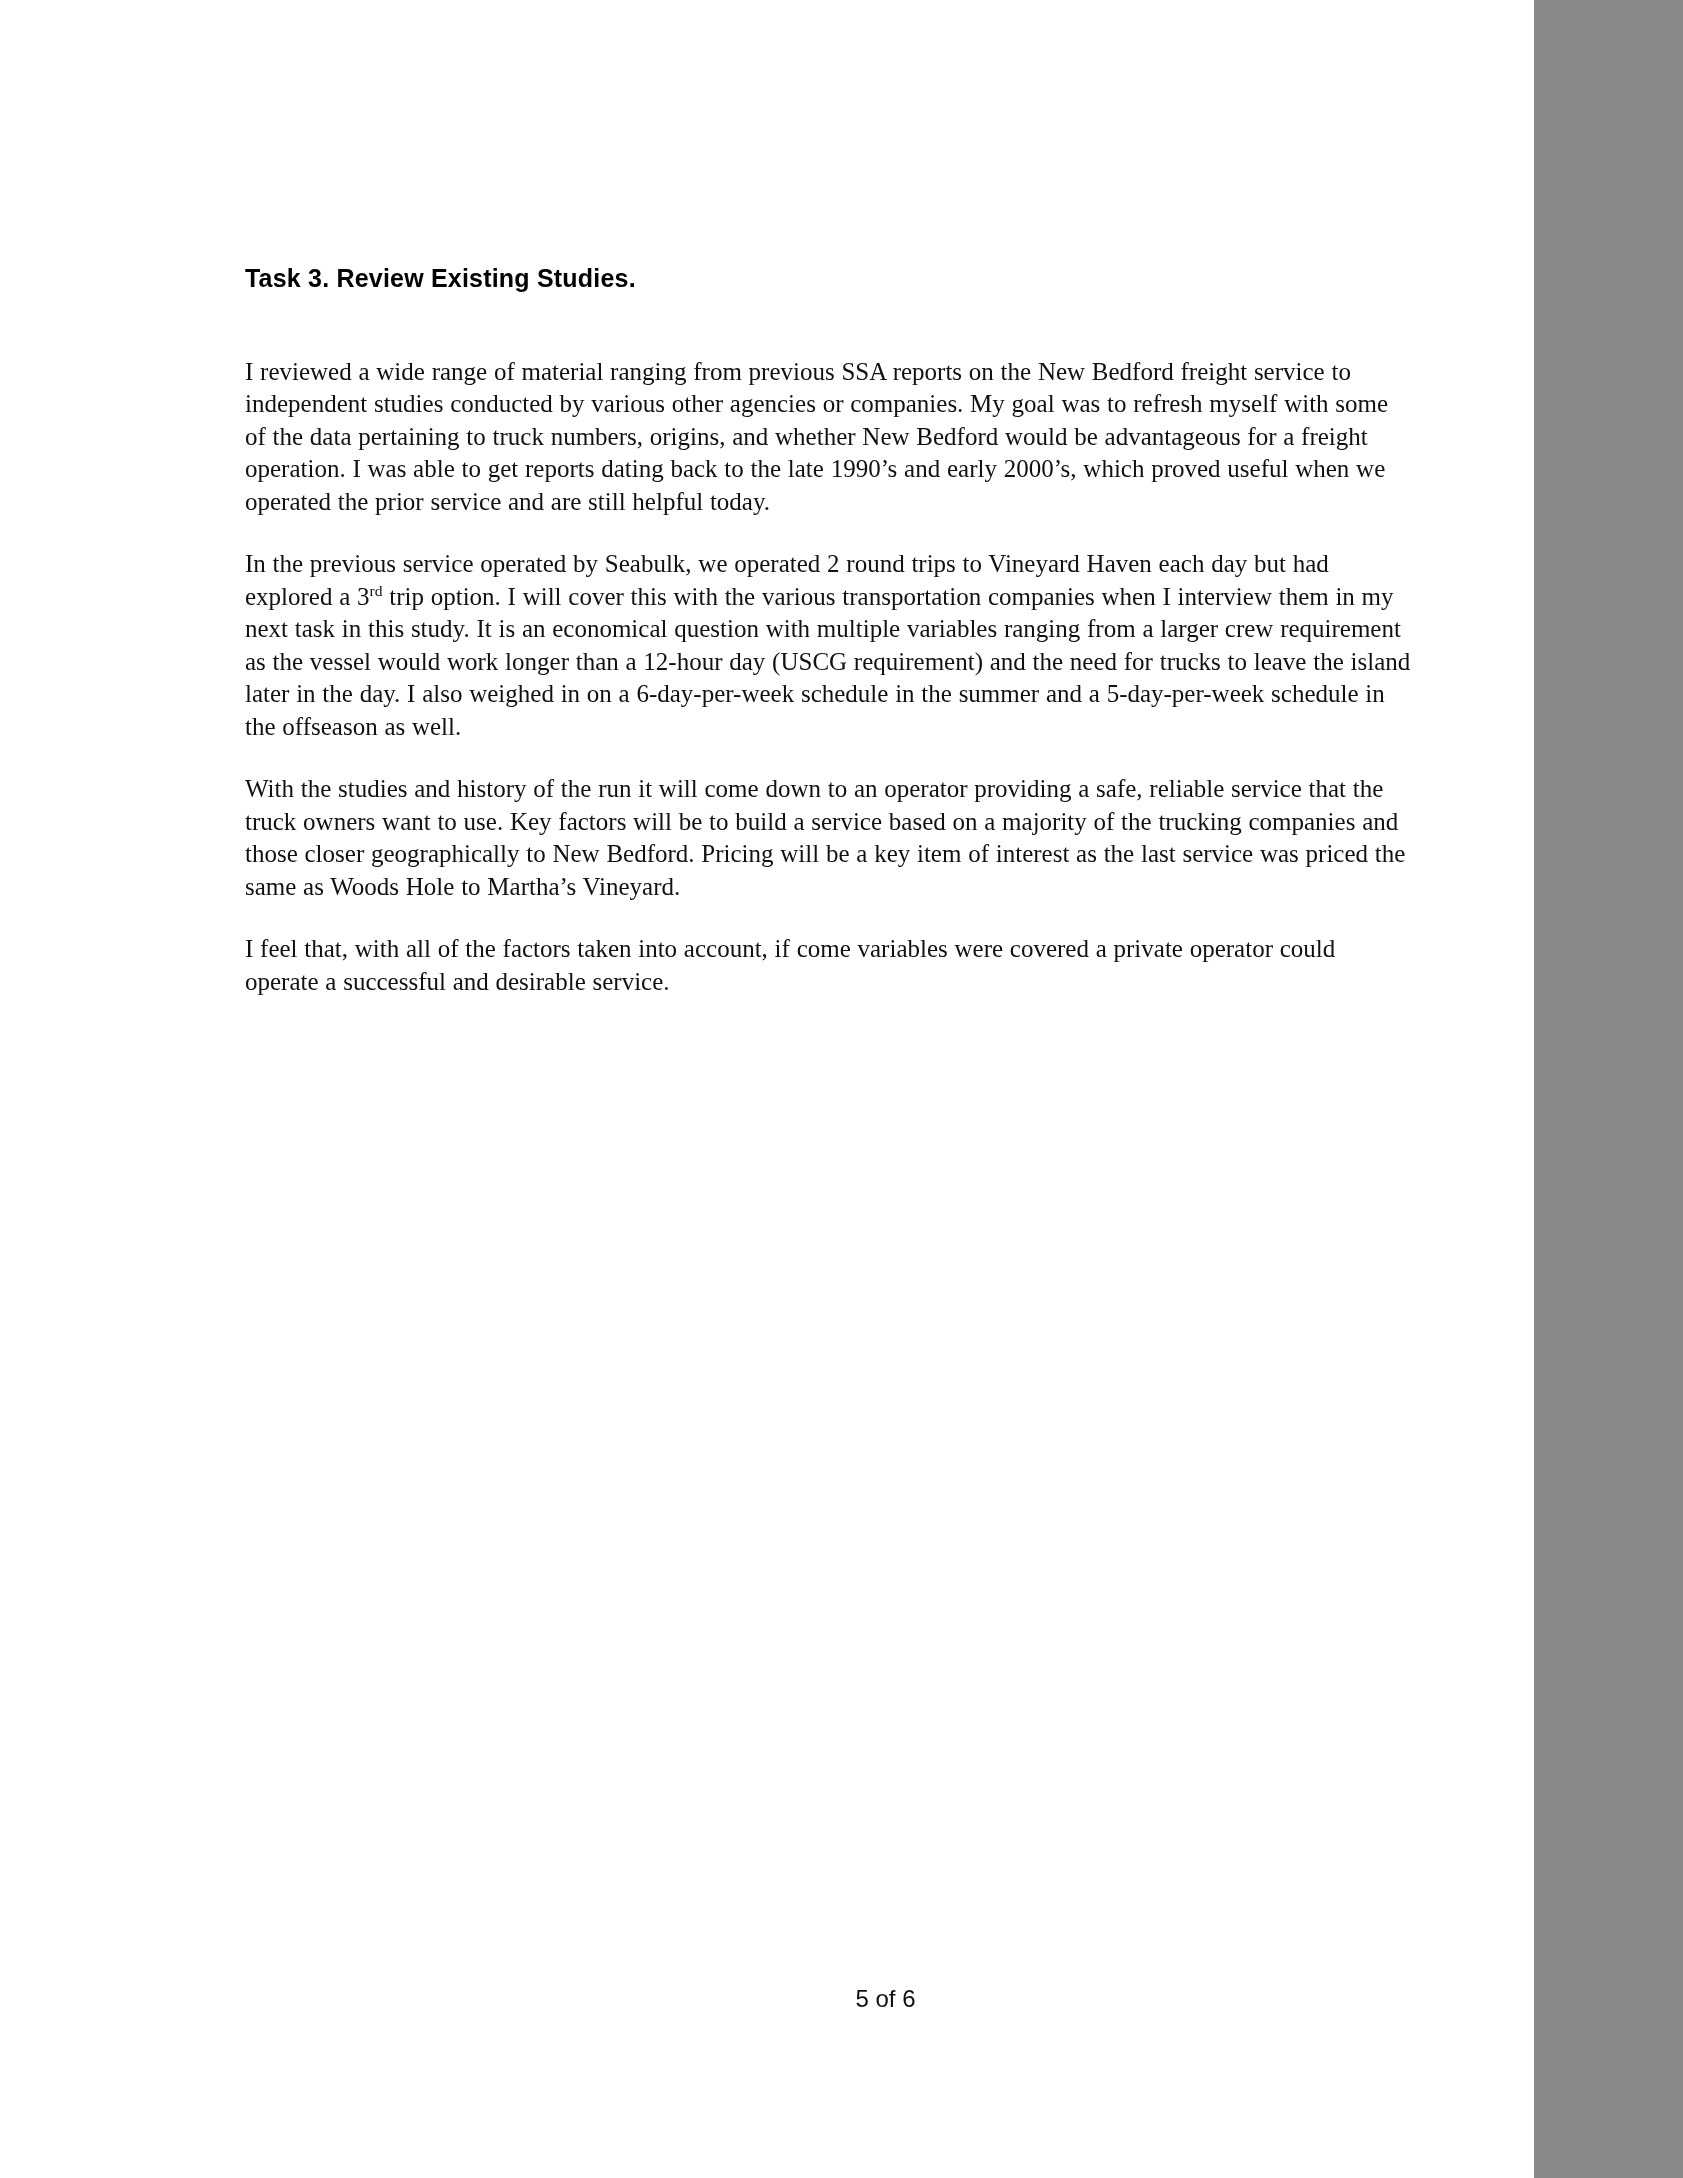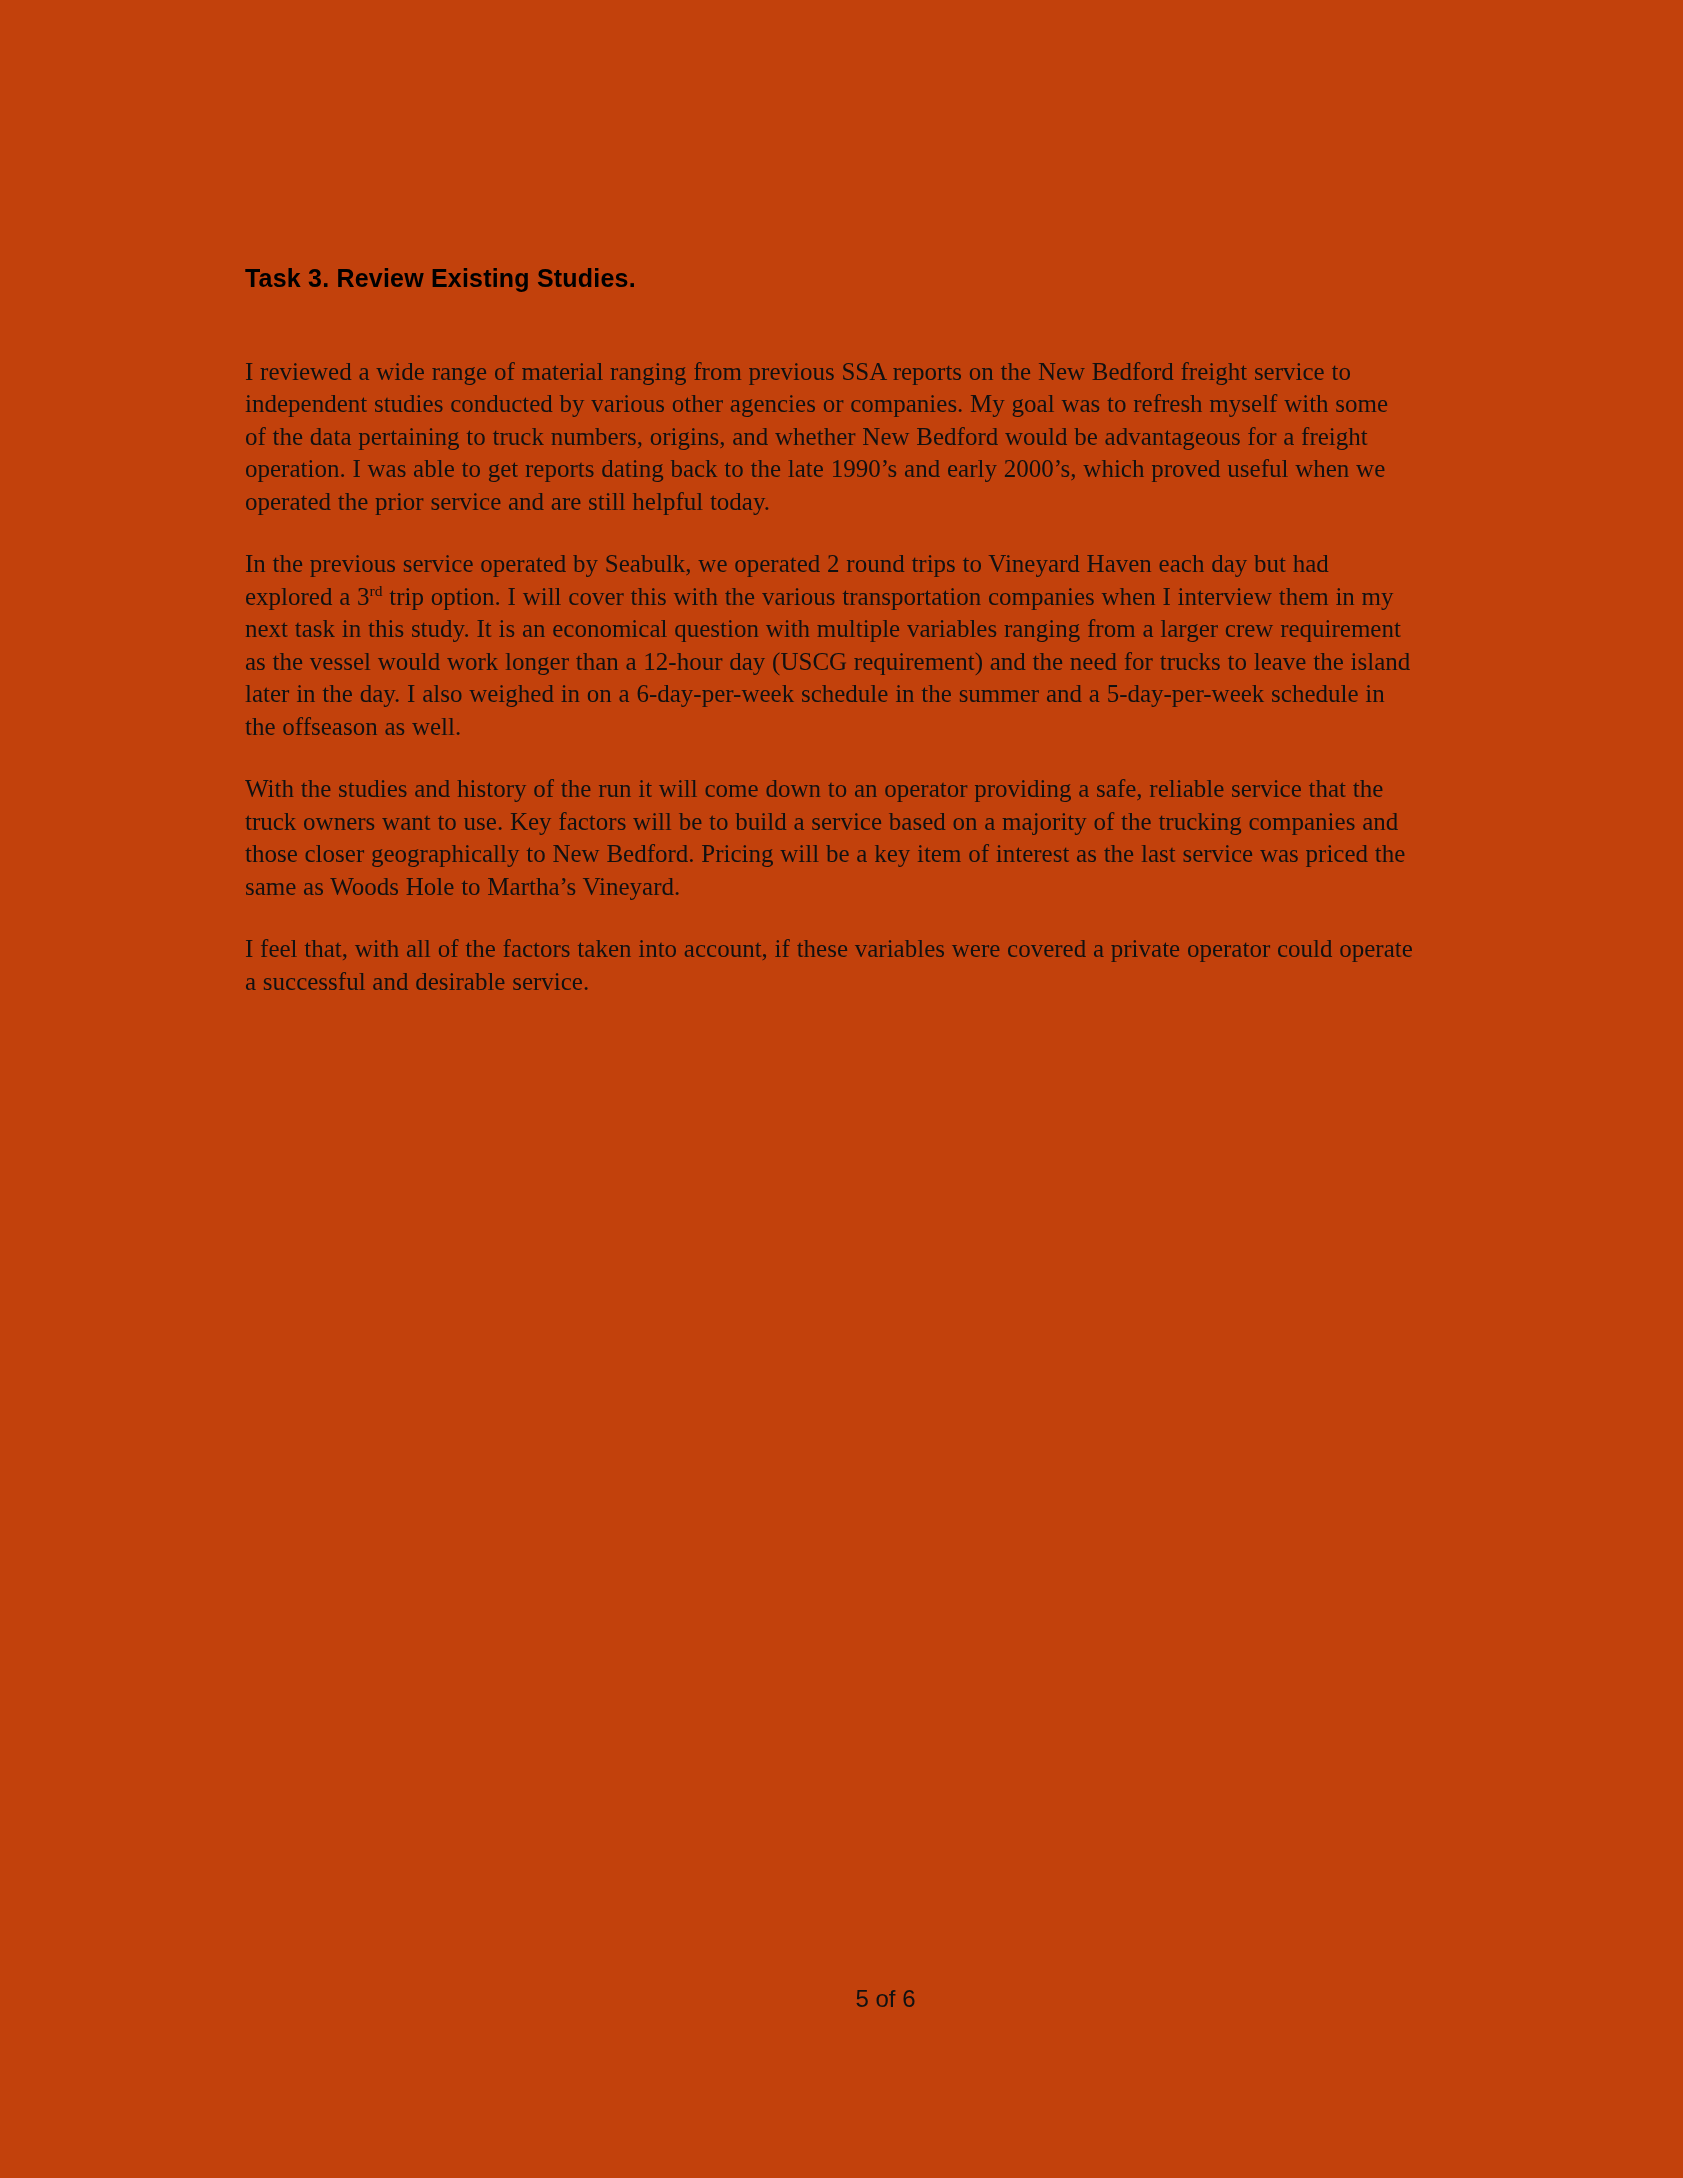--- a/index.html
+++ b/index.html
@@ -7,23 +7,23 @@
     padding: 0;
     background: #8a8a8a;
   }
   body {
     width: 1683px;
     height: 2178px;
     font-family: "Liberation Sans", sans-serif;
   }
   .page {
     position: relative;
-    width: 1683px;
+    width: 1534px;
     height: 2178px;
-    background: #c2410c;
+    background: #ffffff;
     box-sizing: border-box;
     overflow: hidden;
   }
   .content {
     position: absolute;
     left: 245px;
     top: 262px;
     width: 1168px;
   }
   .doc-heading {
@@ -75,21 +75,21 @@
     <h1 class="doc-heading">Task 3. Review Existing Studies.</h1>
 
     <div class="body-block">
 
       <p class="para">I reviewed a wide range of material ranging from previous SSA reports on the New Bedford freight service to independent studies conducted by various other agencies or companies. My goal was to refresh myself with some of the data pertaining to truck numbers, origins, and whether New Bedford would be advantageous for a freight operation. I was able to get reports dating back to the late 1990’s and early 2000’s, which proved useful when we operated the prior service and are still helpful today.</p>
 
       <p class="para"><span>In the previous service operated by Seabulk, we operated 2 round trips to Vineyard Haven each day but had explored a 3</span><sup>rd</sup><span> trip option. I will cover this with the various transportation companies when I interview them in my next task in this study. It is an economical question with multiple variables ranging from a larger crew requirement as the vessel would work longer than a 12-hour day (USCG requirement) and the need for trucks to leave the island later in the day. I also weighed in on a 6-day-per-week schedule in the summer and a 5-day-per-week schedule in the offseason as well.</span></p>
 
       <p class="para">With the studies and history of the run it will come down to an operator providing a safe, reliable service that the truck owners want to use. Key factors will be to build a service based on a majority of the trucking companies and those closer geographically to New Bedford. Pricing will be a key item of interest as the last service was priced the same as Woods Hole to Martha’s Vineyard.</p>
 
-      <p class="para">I feel that, with all of the factors taken into account, if these variables were covered a private operator could operate a successful and desirable service.</p>
+      <p class="para">I feel that, with all of the factors taken into account, if come variables were covered a private operator could operate a successful and desirable service.</p>
 
     </div>
   </div>
 
   <div class="footer">5 of 6</div>
 
 </div>
 
 
 </body></html>

